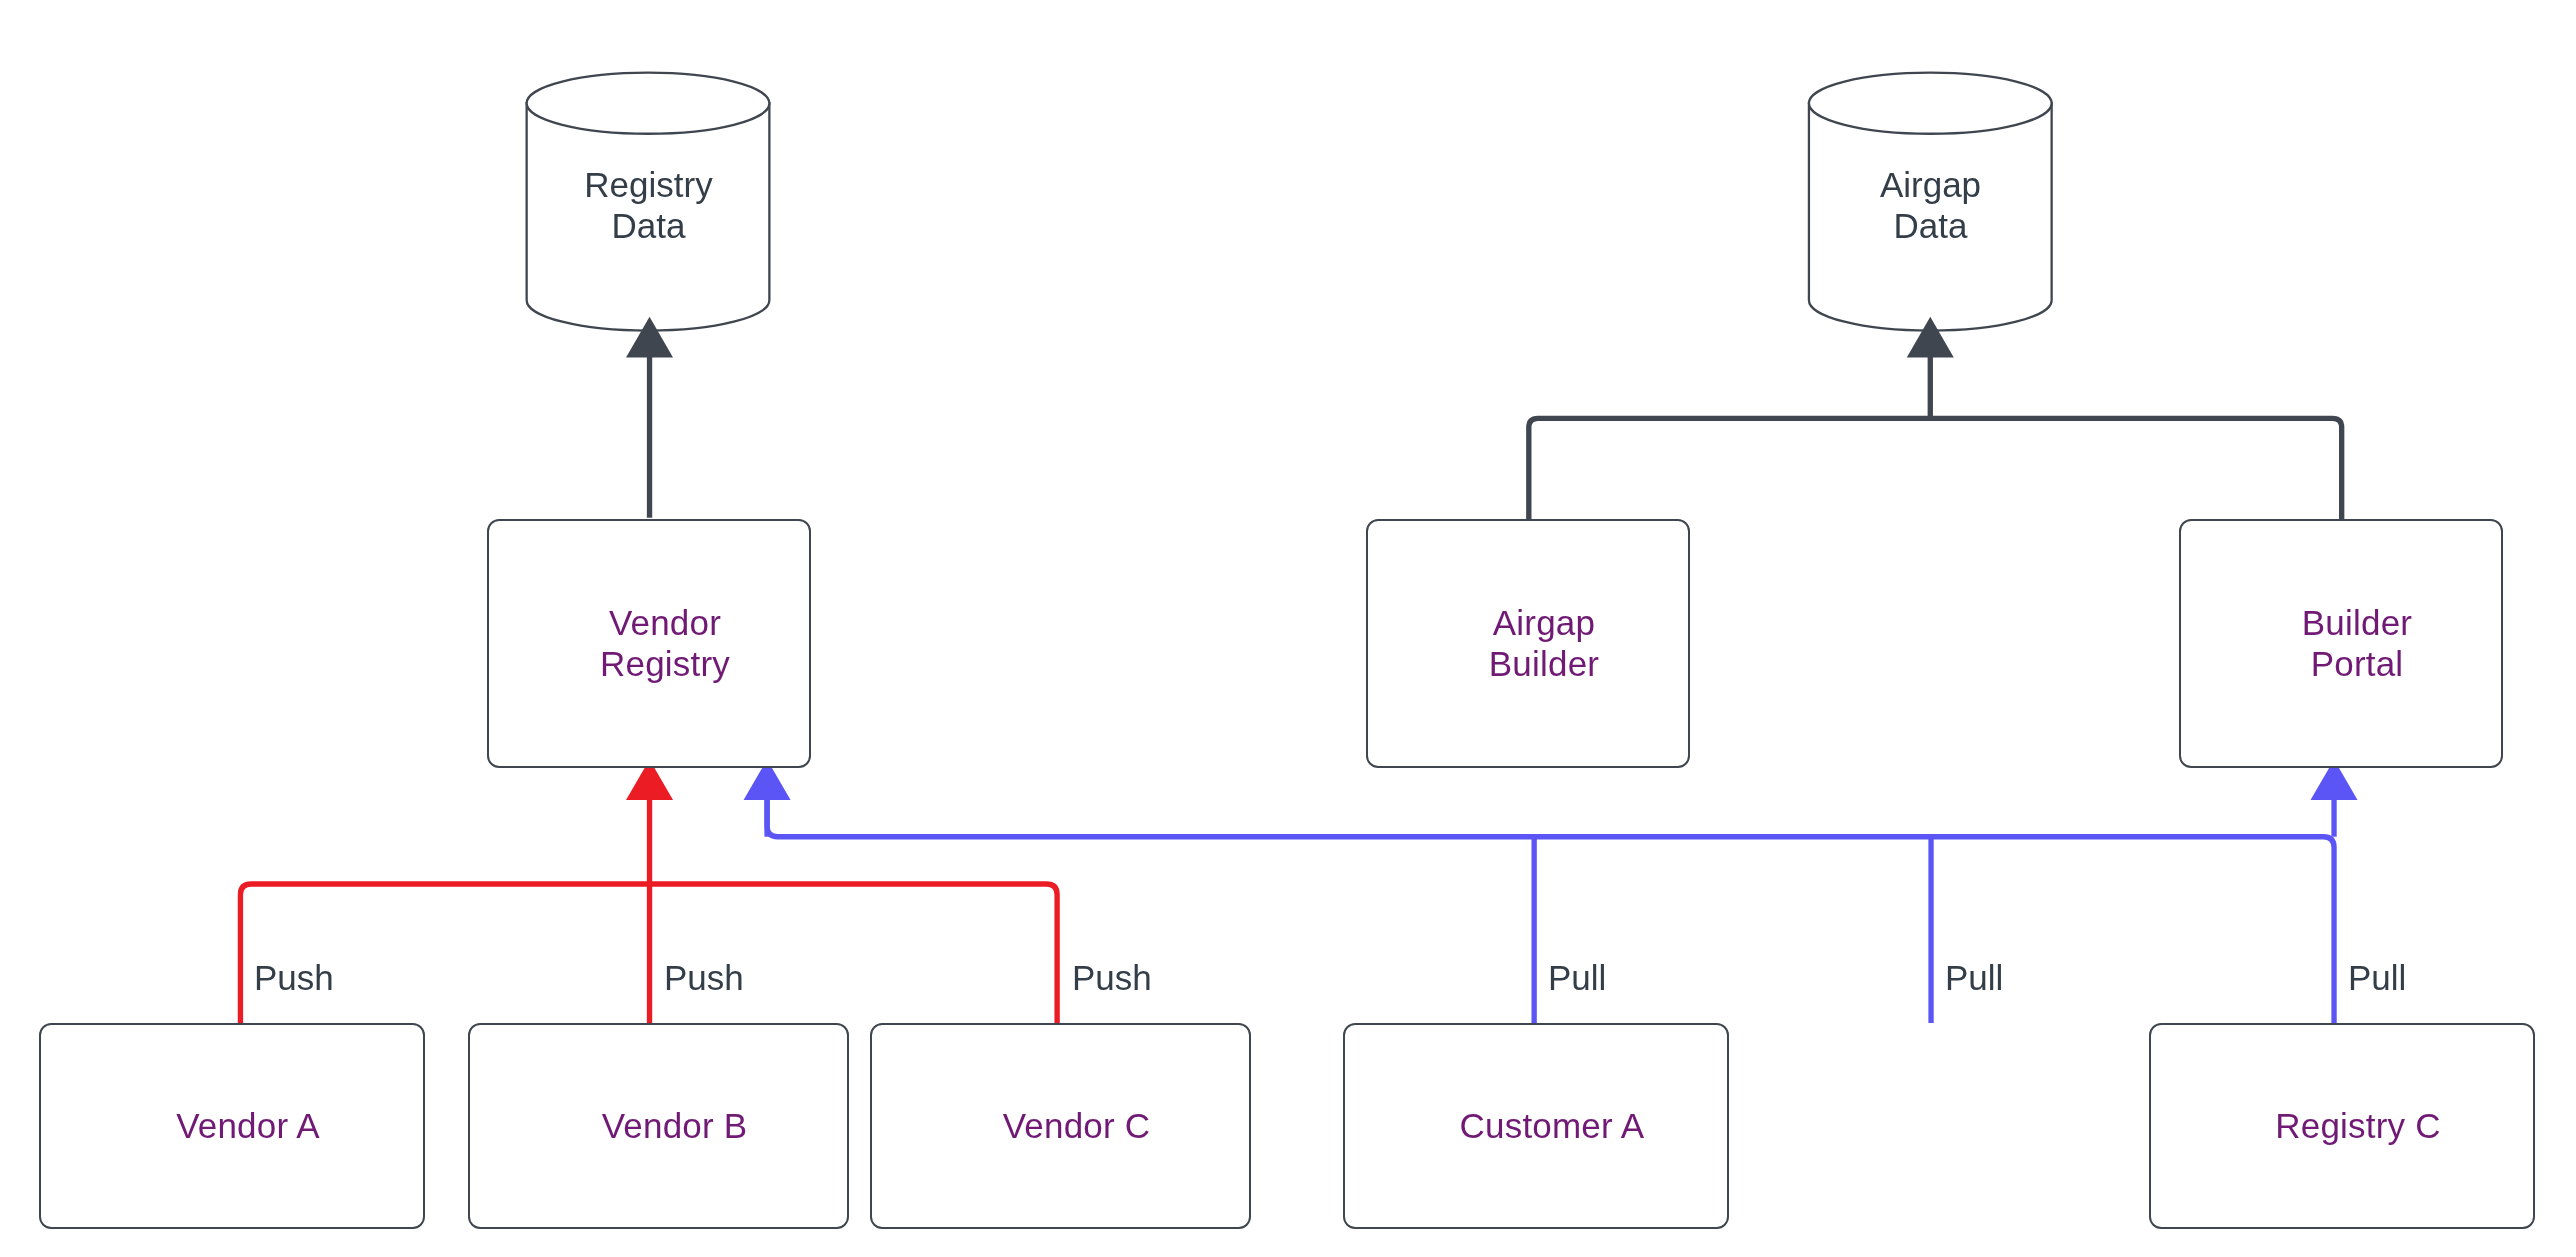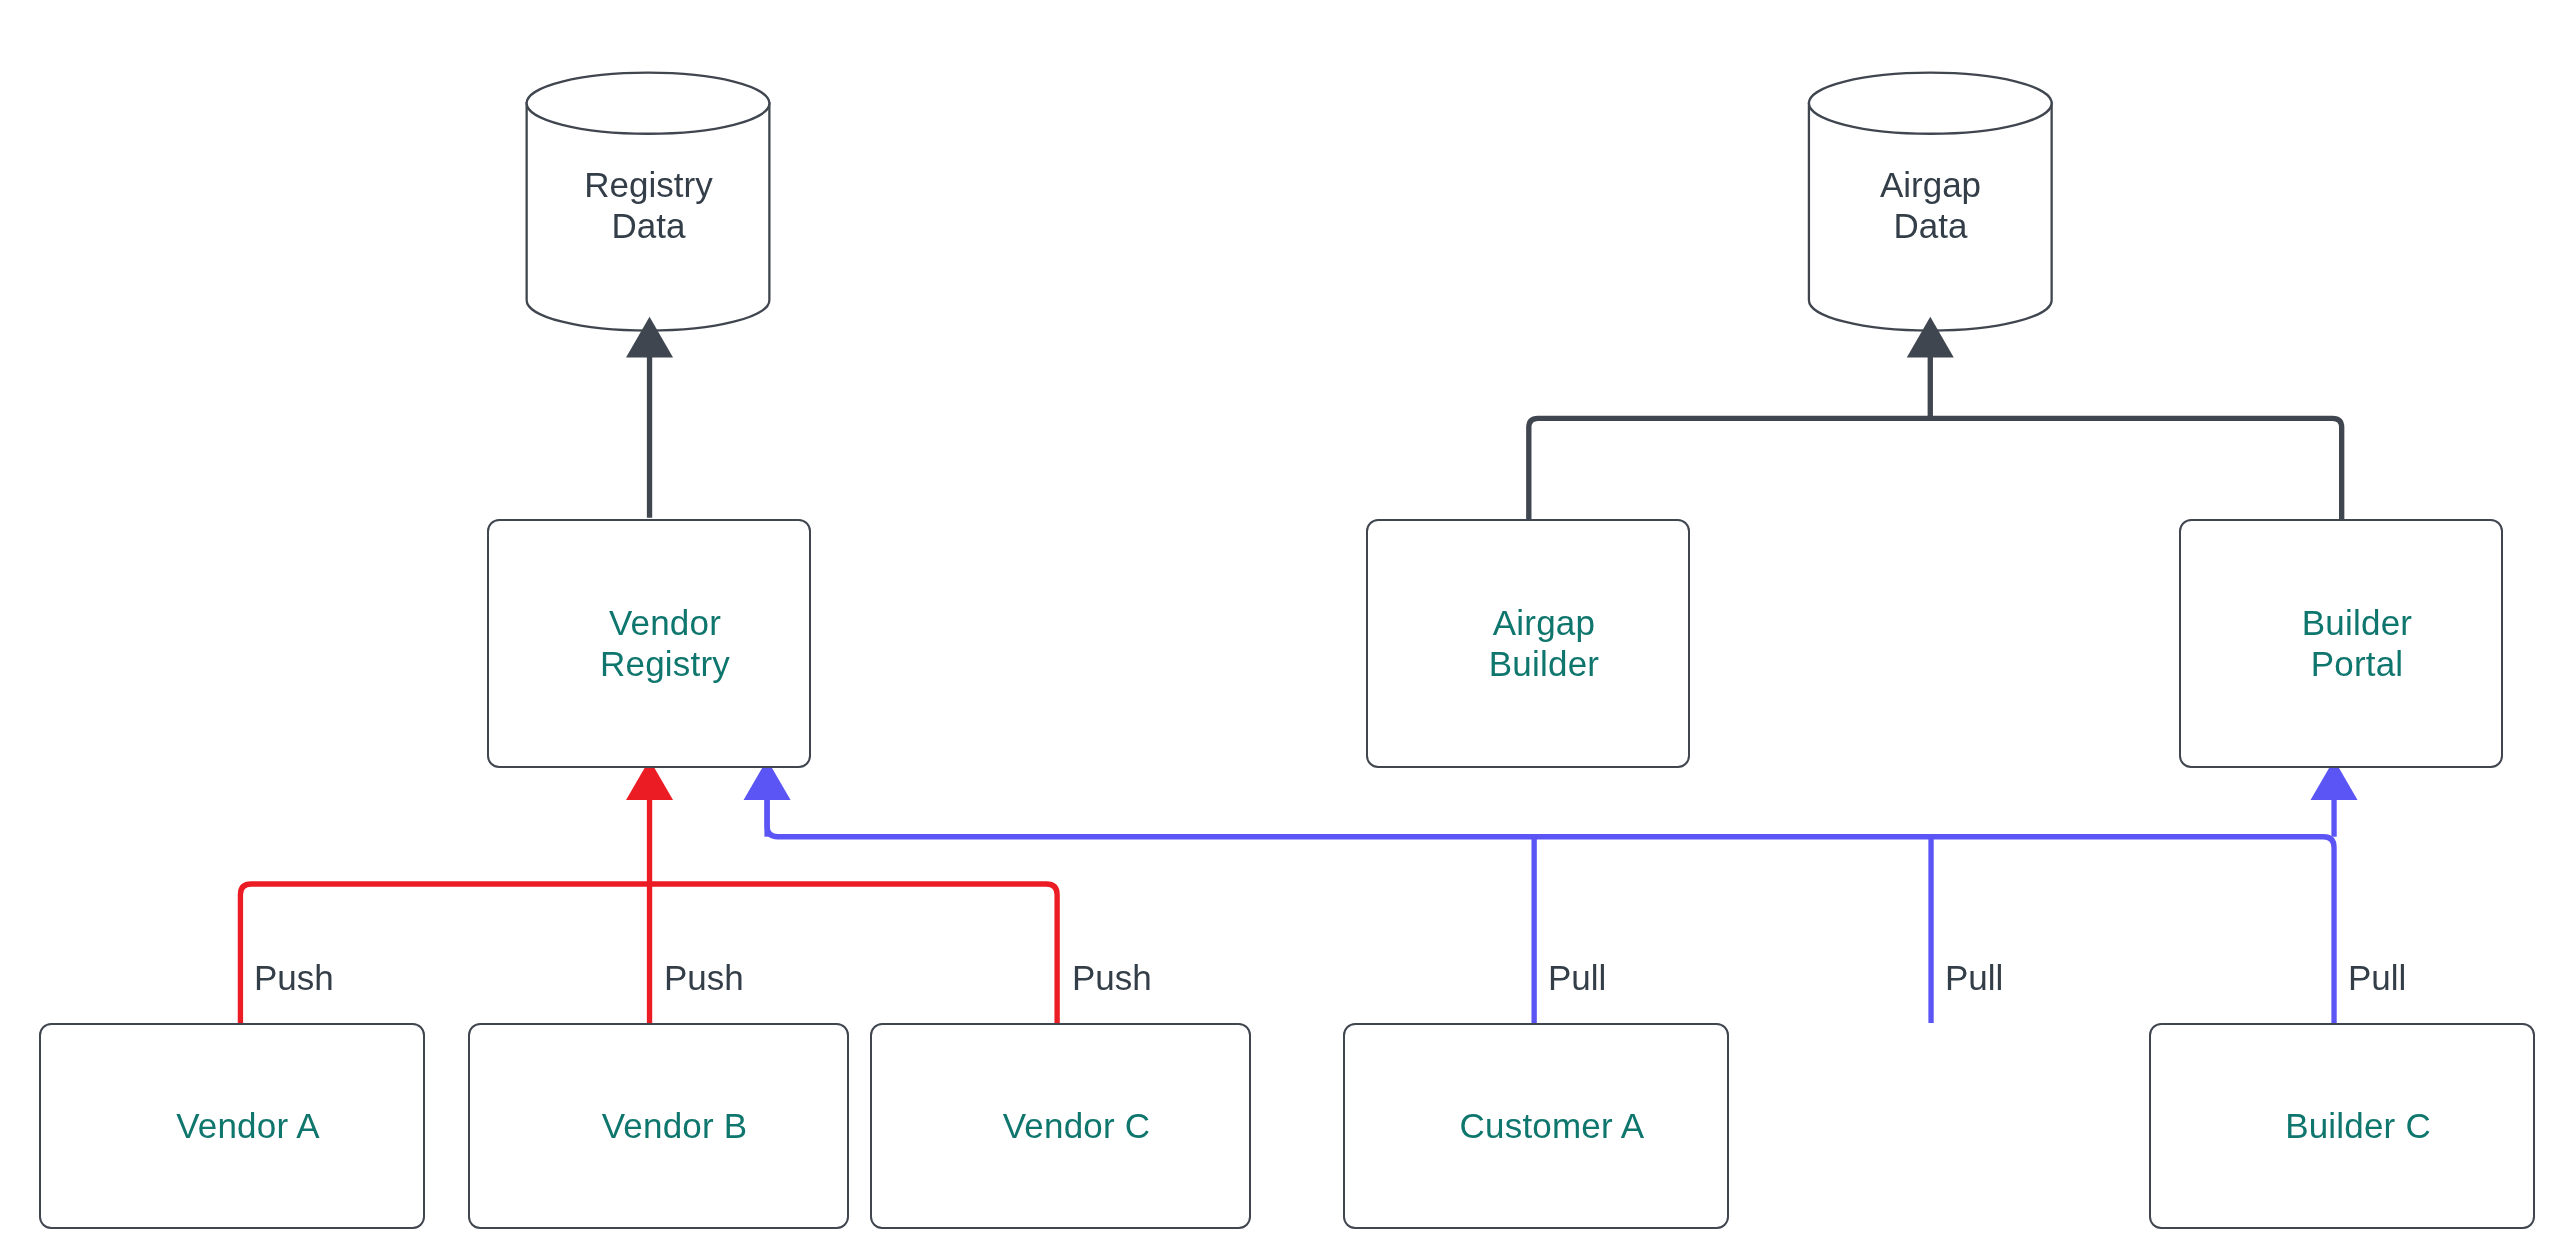--- a/index.html
+++ b/index.html
@@ -27,21 +27,21 @@
     height: 1258px;
     pointer-events: none;
   }
   .node {
     position: absolute;
     box-sizing: border-box;
     display: flex;
     align-items: center;
     justify-content: center;
     text-align: center;
-    color: #0f766e;
+    color: #701a75;
     font-size: 35px;
     line-height: 1.17;
     letter-spacing: 0.2px;
     white-space: pre-line;
     padding-left: 32px;
   }
   .box {
     border: 2.3px solid #40464f;
     border-radius: 12.2px;
     background: #ffffff;
@@ -127,21 +127,21 @@
 
   <div class="node box" style="left:39px; top:1000px; width:386px; height:206px;">Vendor A</div>
 
   <div class="node box" style="left:468px; top:1000px; width:381px; height:206px;">Vendor B</div>
 
   <div class="node box" style="left:870px; top:1000px; width:381px; height:206px;">Vendor C</div>
 
   <div class="node box" style="left:1343px; top:1000px; width:386px; height:206px;">Customer A</div>
 
 
-  <div class="node box" style="left:2149px; top:1000px; width:386px; height:206px;">Builder C</div>
+  <div class="node box" style="left:2149px; top:1000px; width:386px; height:206px;">Registry C</div>
 
   <div class="edge-label" style="left:254px; top:937px;">Push</div>
 
   <div class="edge-label" style="left:664px; top:937px;">Push</div>
 
   <div class="edge-label" style="left:1072px; top:937px;">Push</div>
 
   <div class="edge-label" style="left:1548px; top:937px;">Pull</div>
 
   <div class="edge-label" style="left:1945px; top:937px;">Pull</div>

